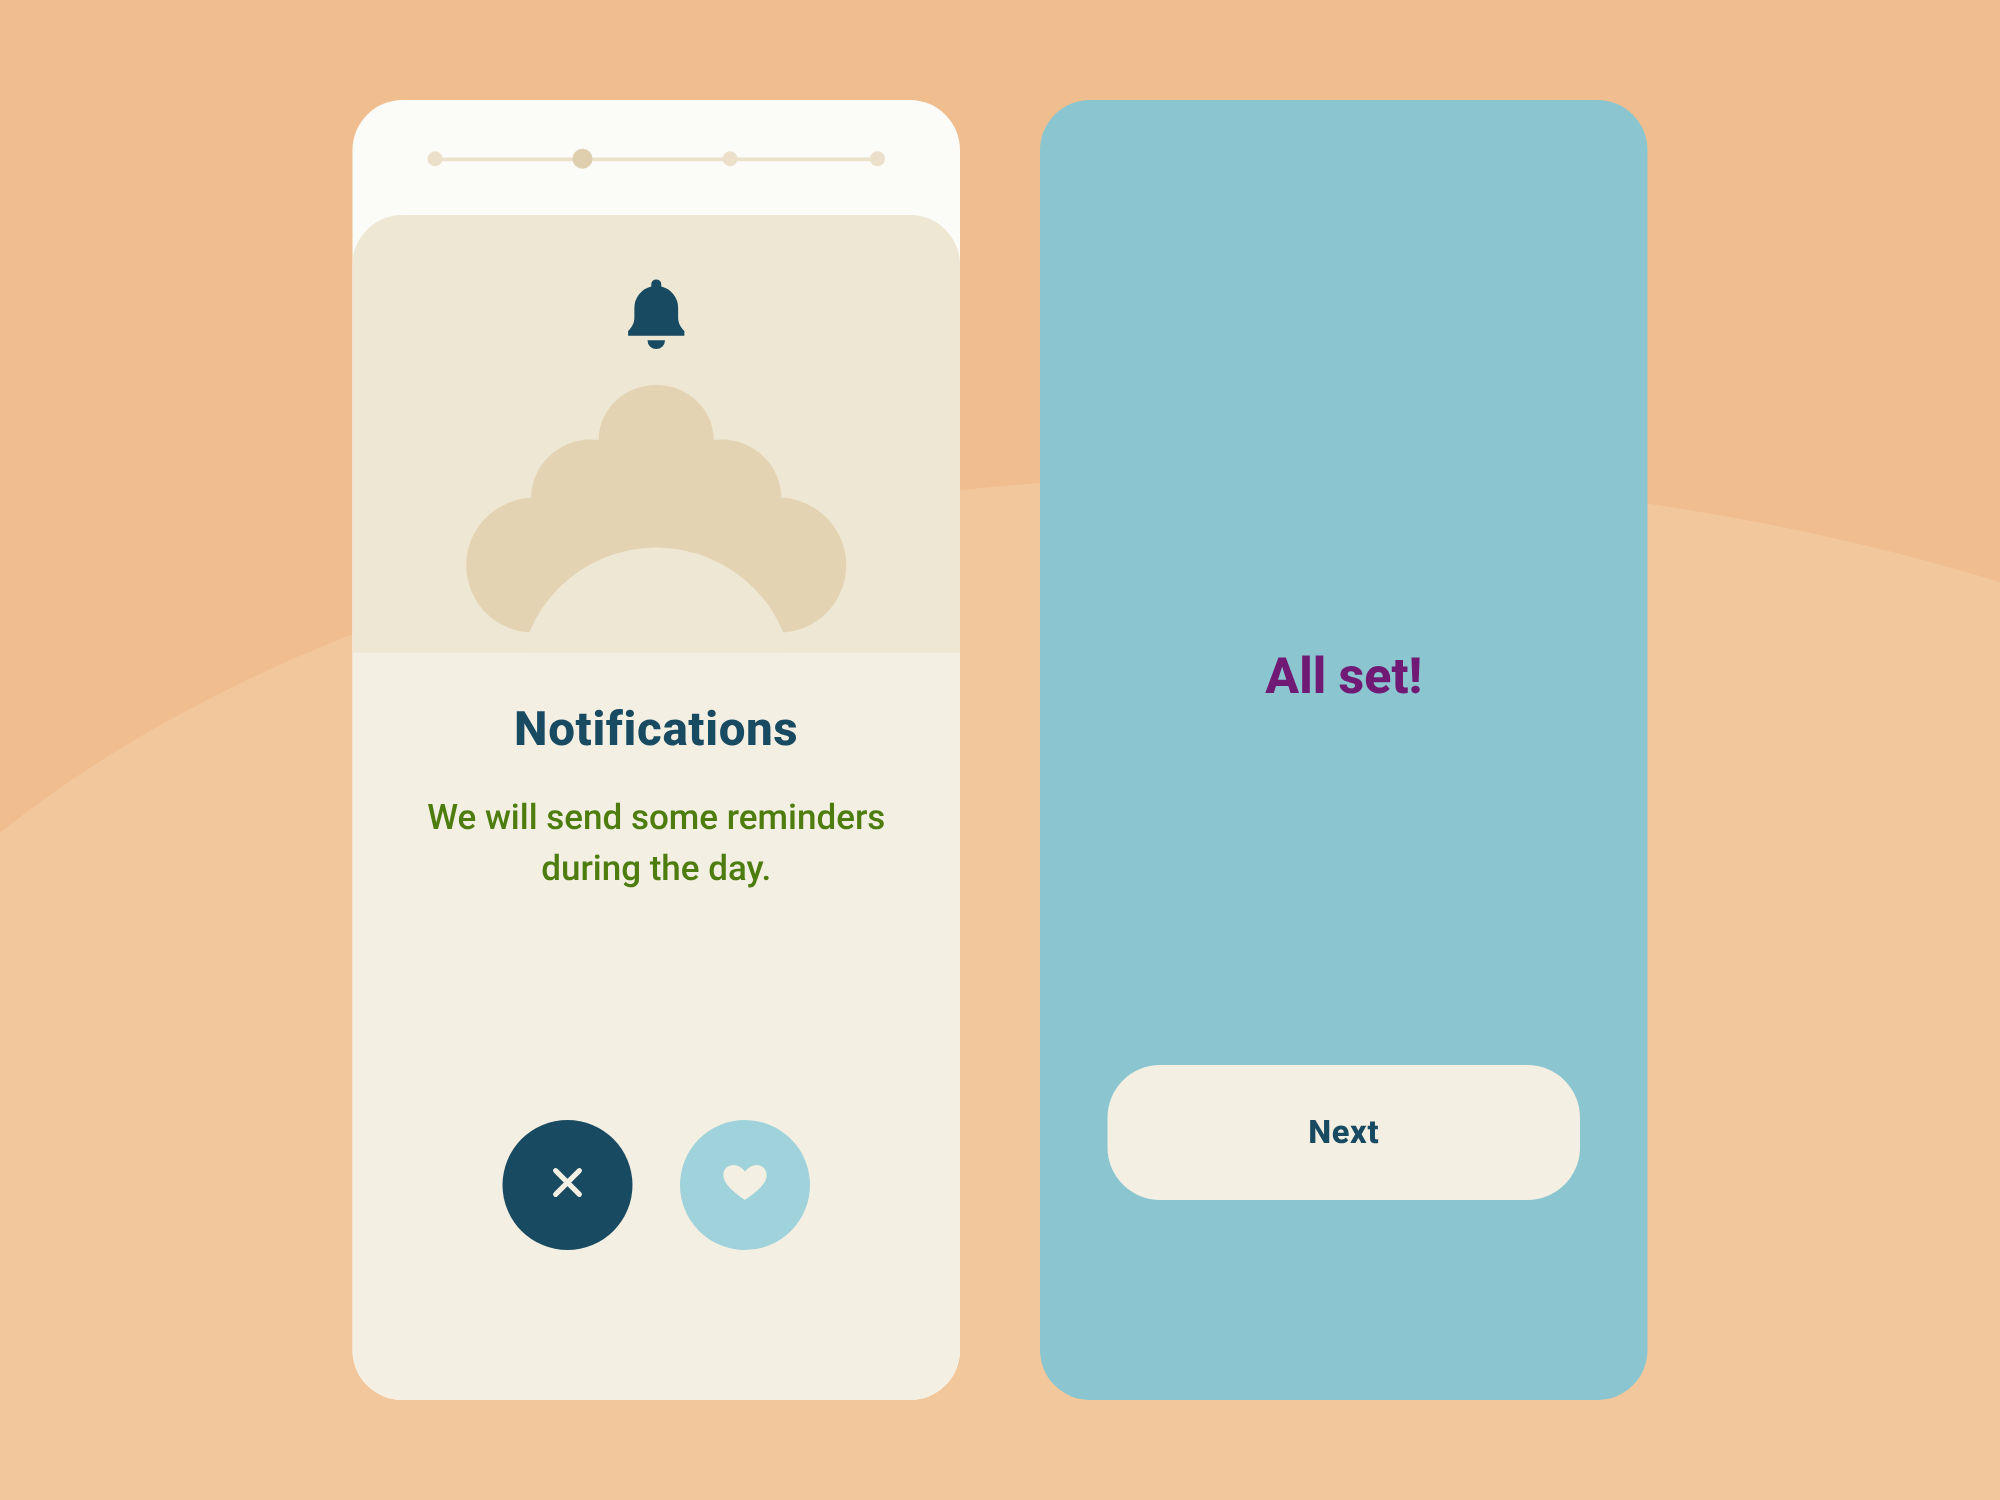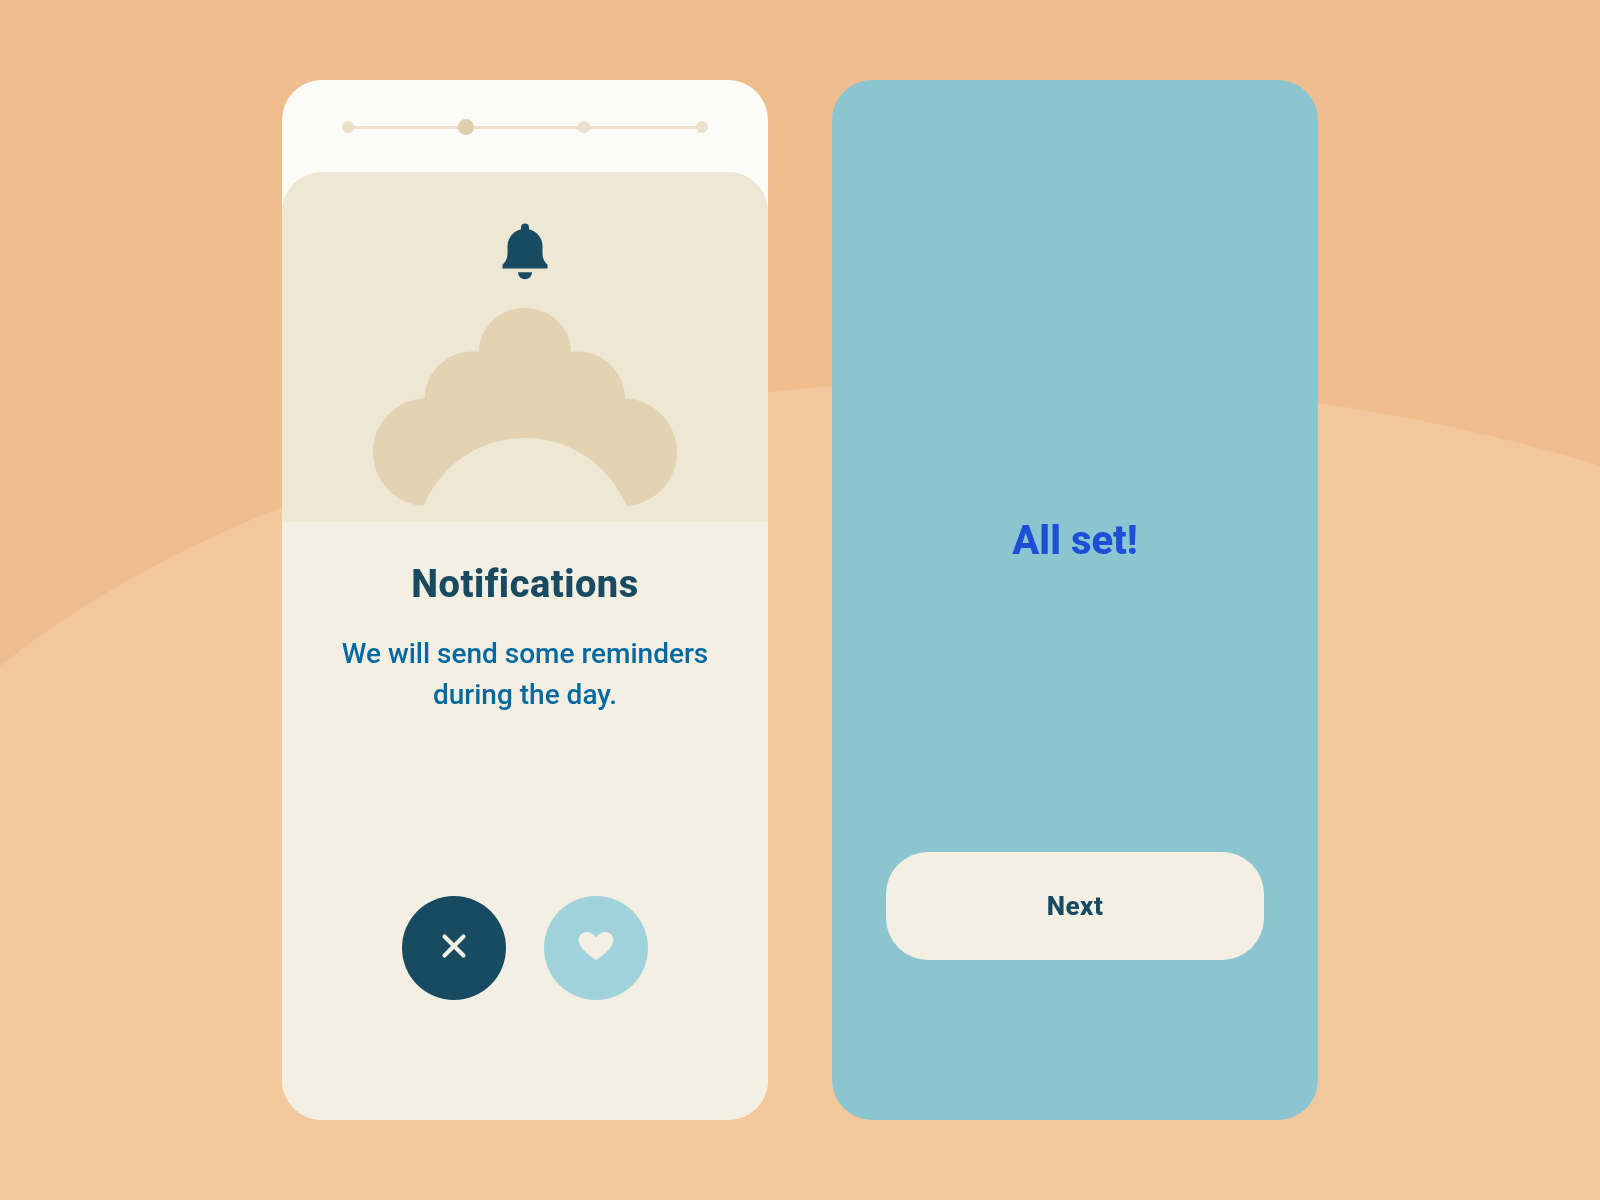--- a/index.html
+++ b/index.html
@@ -124,21 +124,21 @@
   }
   .title {
     font-size: 38px;
     font-weight: 800;
     letter-spacing: 0.5px;
     margin-bottom: 28px;
   }
   .subtitle {
     font-size: 28px;
     line-height: 1.45;
-    color: #0369a1;
+    color: #4d7c0f;
     font-weight: 500;
   }
 
   .actions {
     position: absolute;
     bottom: 120px;
     left: 0;
     right: 0;
     display: flex;
     justify-content: center;
@@ -157,21 +157,21 @@
   .circle-light { background: #9fd2db; color: #f3efe2; }
 
   
 
   .allset {
     position: absolute;
     left: 0;
     right: 0;
     top: 42%;
     text-align: center;
-    color: #1d4ed8;
+    color: #701a75;
     font-size: 40px;
     font-weight: 800;
   }
   .next-btn {
     position: absolute;
     left: 54px;
     right: 54px;
     bottom: 160px;
     height: 108px;
     background: #f3efe2;

